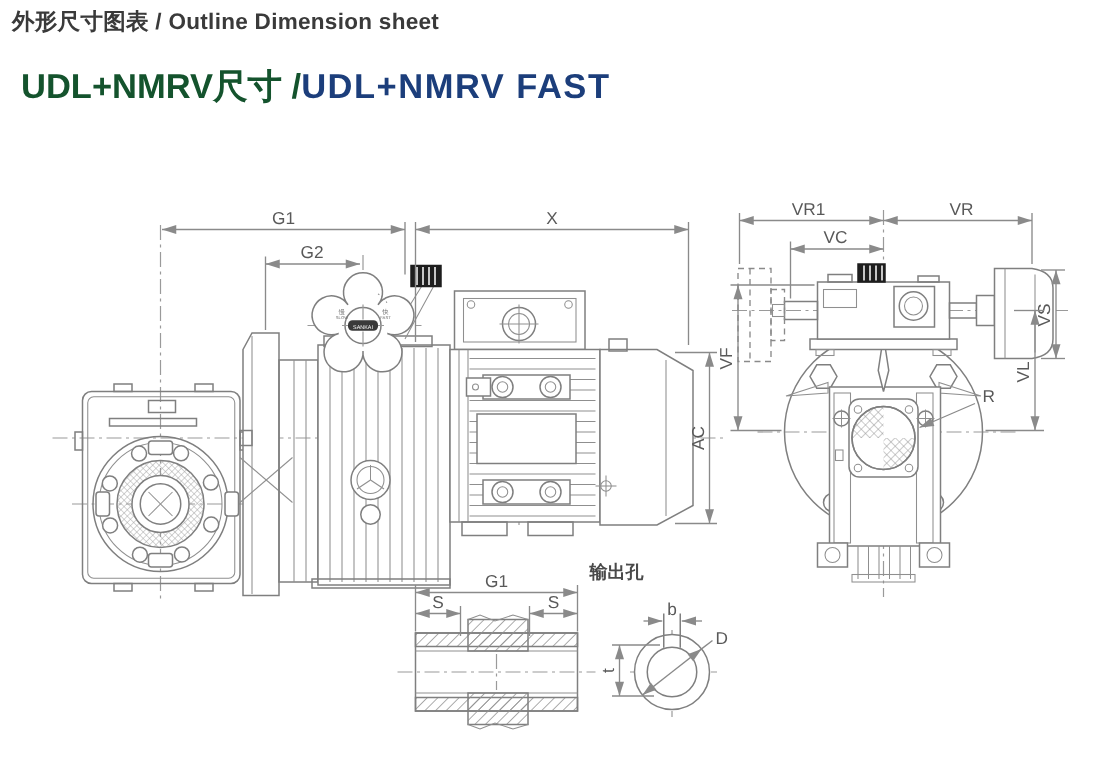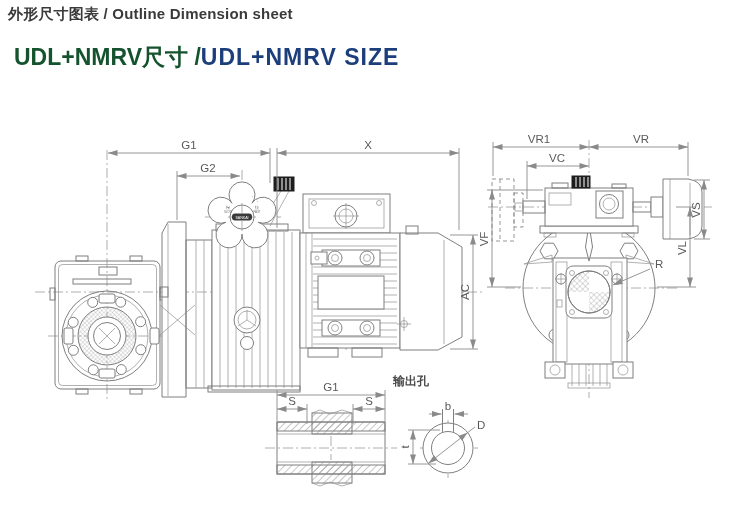--- a/index.html
+++ b/index.html
@@ -21,21 +21,21 @@
   .tiny{fill:#6a6a6a;font-family:"Liberation Sans",sans-serif;}
   .blk{fill:#1e1e1e;stroke:#1e1e1e;}
   .wrib{stroke:#fff;stroke-width:1;}
 </style>
 </head>
 <body>
 
 <div id="stage">
 
   <div class="hdr">外形尺寸图表 / Outline Dimension sheet</div>
-  <div class="ttl"><span class="cn">UDL+NMRV尺寸 /</span><span class="en">UDL+NMRV SIZE</span></div>
+  <div class="ttl"><span class="cn">UDL+NMRV尺寸 /</span><span class="en">UDL+NMRV FAST</span></div>
 
   <svg width="734" height="506" viewBox="0 0 734 506">
     <defs>
       <marker id="ar" markerWidth="11" markerHeight="8" refX="10" refY="4" orient="auto-start-reverse" markerUnits="userSpaceOnUse">
         <path d="M0.5,1 L10,4 L0.5,7 Z" fill="#8a8a8a"></path>
       </marker>
       <pattern id="h45" width="5" height="5" patternUnits="userSpaceOnUse" patternTransform="rotate(45)">
         <line x1="0" y1="0" x2="0" y2="5" stroke="#909090" stroke-width="1"></line>
       </pattern>
       <pattern id="xh" width="4" height="4" patternUnits="userSpaceOnUse" patternTransform="rotate(45)">

